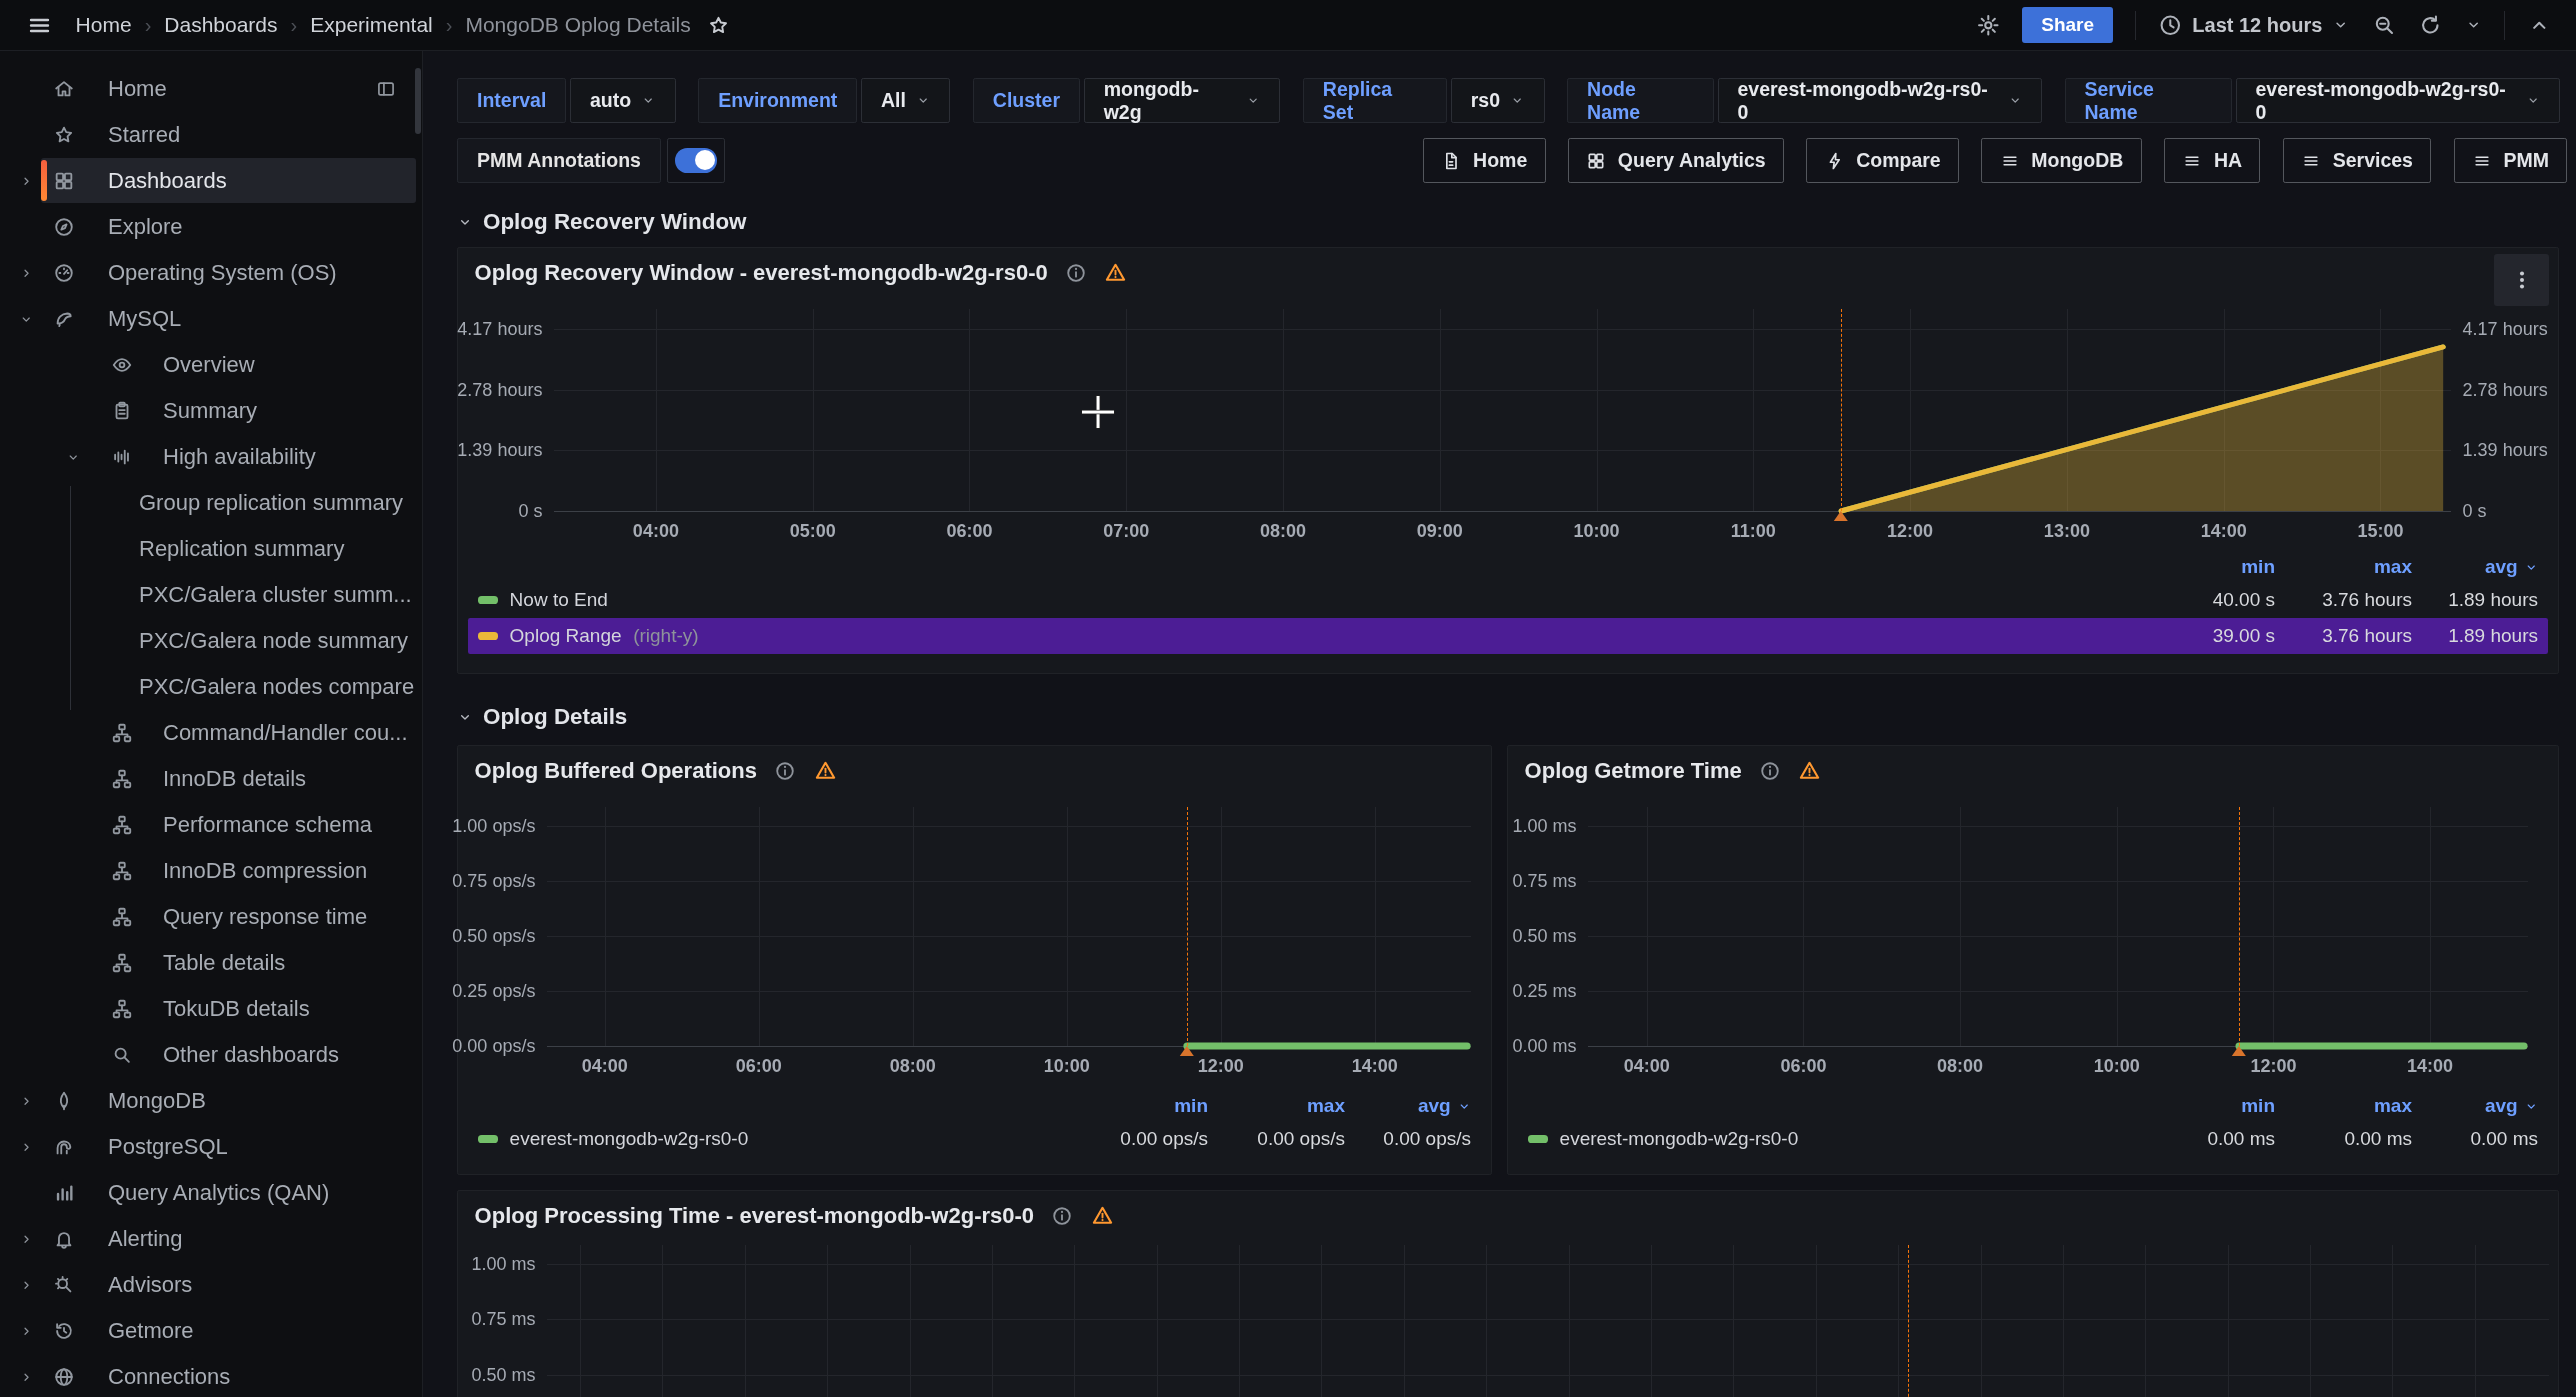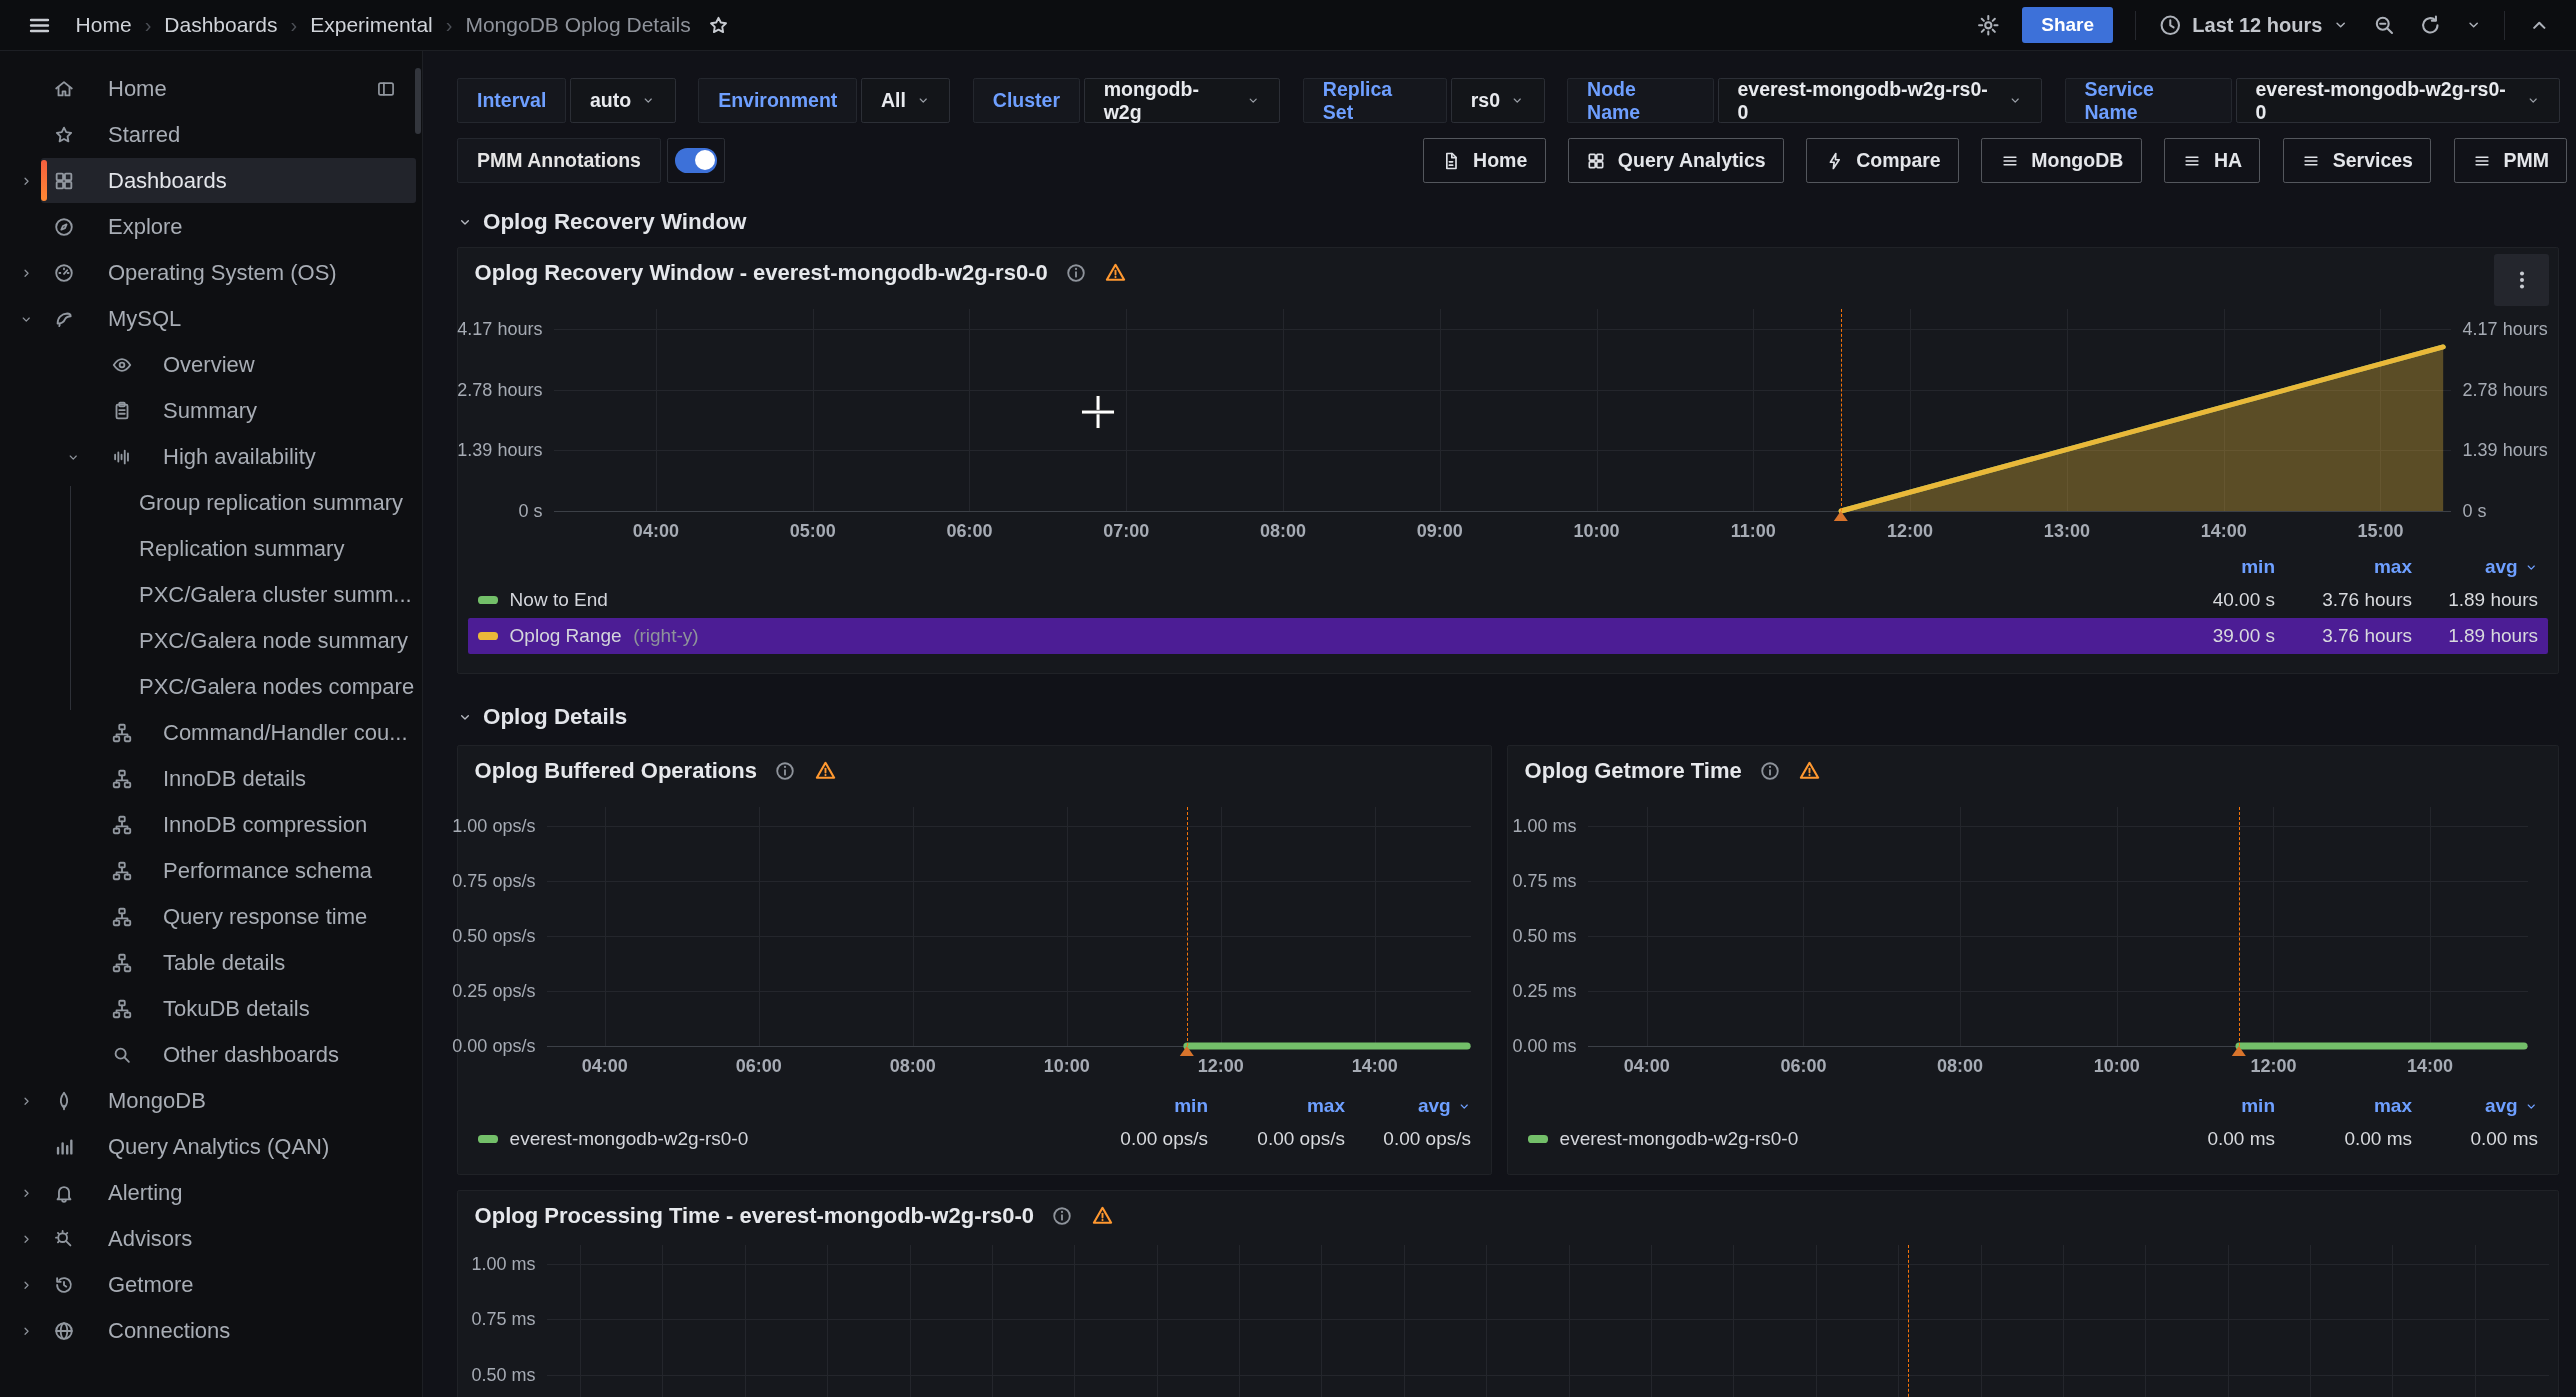--- a/index.html
+++ b/index.html
@@ -327,32 +327,32 @@
       </div>
       <div class="srow">
         <span class="sic" style="left:111px">
           <svg class="ic" viewBox="0 0 24 24" width="100%" height="100%" fill="none" stroke="currentColor" stroke-width="2" stroke-linecap="round" stroke-linejoin="round">
             <rect x="9" y="3" width="6" height="5" rx="1"></rect>
             <rect x="3" y="16" width="6" height="5" rx="1"></rect>
             <rect x="15" y="16" width="6" height="5" rx="1"></rect>
             <path d="M12 8v3M6 16v-2.5h12V16M12 11v2.5"></path>
           </svg>
         </span>
-        <span class="slb" style="left:163px">InnoDB compression</span>
+        <span class="slb" style="left:163px">Performance schema</span>
       </div>
       <div class="srow">
         <span class="sic" style="left:111px">
           <svg class="ic" viewBox="0 0 24 24" width="100%" height="100%" fill="none" stroke="currentColor" stroke-width="2" stroke-linecap="round" stroke-linejoin="round">
             <rect x="9" y="3" width="6" height="5" rx="1"></rect>
             <rect x="3" y="16" width="6" height="5" rx="1"></rect>
             <rect x="15" y="16" width="6" height="5" rx="1"></rect>
             <path d="M12 8v3M6 16v-2.5h12V16M12 11v2.5"></path>
           </svg>
         </span>
-        <span class="slb" style="left:163px">Performance schema</span>
+        <span class="slb" style="left:163px">InnoDB compression</span>
       </div>
       <div class="srow">
         <span class="sic" style="left:111px">
           <svg class="ic" viewBox="0 0 24 24" width="100%" height="100%" fill="none" stroke="currentColor" stroke-width="2" stroke-linecap="round" stroke-linejoin="round">
             <rect x="9" y="3" width="6" height="5" rx="1"></rect>
             <rect x="3" y="16" width="6" height="5" rx="1"></rect>
             <rect x="15" y="16" width="6" height="5" rx="1"></rect>
             <path d="M12 8v3M6 16v-2.5h12V16M12 11v2.5"></path>
           </svg>
         </span>
@@ -395,20 +395,34 @@
             <path d="M10 7l5 5-5 5"></path>
           </svg>
         </span>
         <span class="sic" style="left:53px">
           <svg class="ic" viewBox="0 0 24 24" width="100%" height="100%" fill="none" stroke="currentColor" stroke-width="2" stroke-linecap="round" stroke-linejoin="round">
             <path d="M12 3c3.4 4.5 4.4 9.4 2.4 13.3-1 2-2.4 3.2-2.4 3.2s-1.4-1.2-2.4-3.2C7.6 12.4 8.6 7.5 12 3z"></path>
             <path d="M12 17v4"></path>
           </svg>
         </span>
         <span class="slb" style="left:108px">MongoDB</span>
+      </div>
+      <div class="srow">
+        <span class="sch" style="left:19px">
+          <svg class="ic" viewBox="0 0 24 24" width="100%" height="100%" fill="none" stroke="currentColor" stroke-width="2" stroke-linecap="round" stroke-linejoin="round">
+            <path d="M10 7l5 5-5 5"></path>
+          </svg>
+        </span>
+        <span class="sic" style="left:53px">
+          <svg class="ic" viewBox="0 0 24 24" width="100%" height="100%" fill="none" stroke="currentColor" stroke-width="2" stroke-linecap="round" stroke-linejoin="round">
+            <path d="M5 19v-6c0-3.9 3.1-7 7-7 3.6 0 6.6 2.4 6.9 5.8.1 1.2-.8 2.2-2 2.2-1.1 0-1.9-.9-1.9-2 0-1.7-1.3-3-3-3s-3 1.3-3 3v7"></path>
+            <path d="M15 19v-3"></path>
+          </svg>
+        </span>
+        <span class="slb" style="left:108px">PostgreSQL</span>
       </div>
       <div class="srow">
         <span class="sic" style="left:53px">
           <svg class="ic" viewBox="0 0 24 24" width="100%" height="100%" fill="none" stroke="currentColor" stroke-width="2" stroke-linecap="round" stroke-linejoin="round">
             <path d="M5.5 19v-6M10.5 19V8M15.5 19v-8M20 19V5" stroke-width="2.6"></path>
           </svg>
         </span>
         <span class="slb" style="left:108px">Query Analytics (QAN)</span>
       </div>
       <div class="srow">

